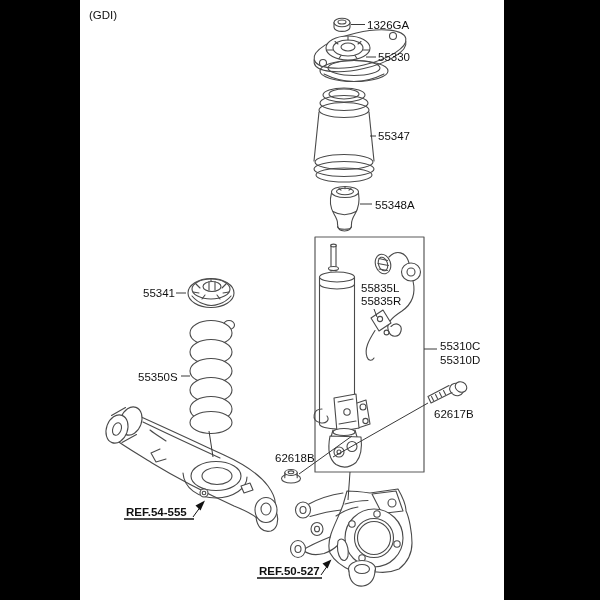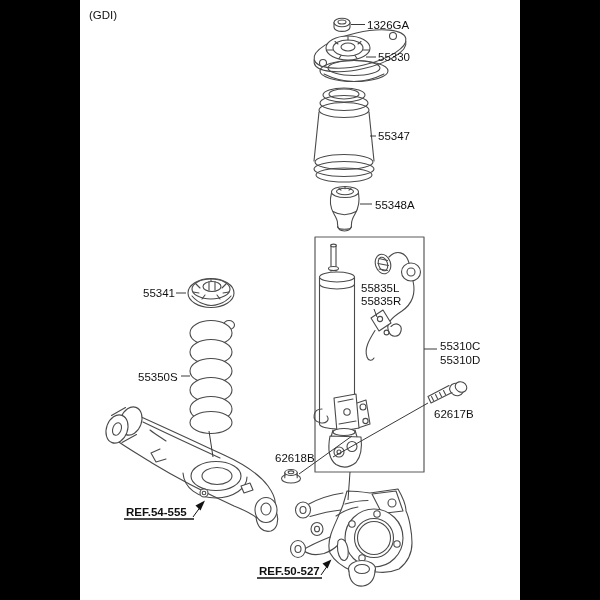--- a/index.html
+++ b/index.html
@@ -1,16 +1,16 @@
 <!DOCTYPE html>
 <html><head>
 <meta charset="utf-8">
 <style>
   html,body{margin:0;padding:0;background:#000;}
-  .stage{position:relative;width:600px;height:600px;overflow:hidden;}
+  .stage{position:relative;width:504px;height:600px;overflow:hidden;}
   svg{display:block;}
   text{font-family:"Liberation Sans","DejaVu Sans",sans-serif;font-size:11.5px;}
   .ref-label{font-weight:700;}
 </style>
 </head>
 <body>
 
 <div class="stage">
 <svg width="600" height="600" viewBox="0 0 600 600">
 

